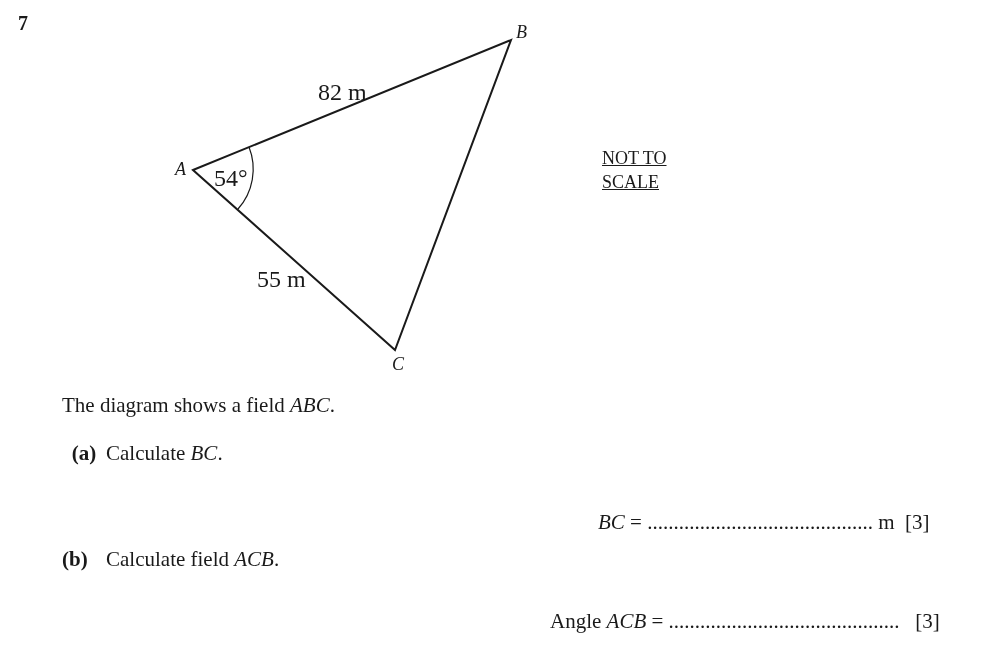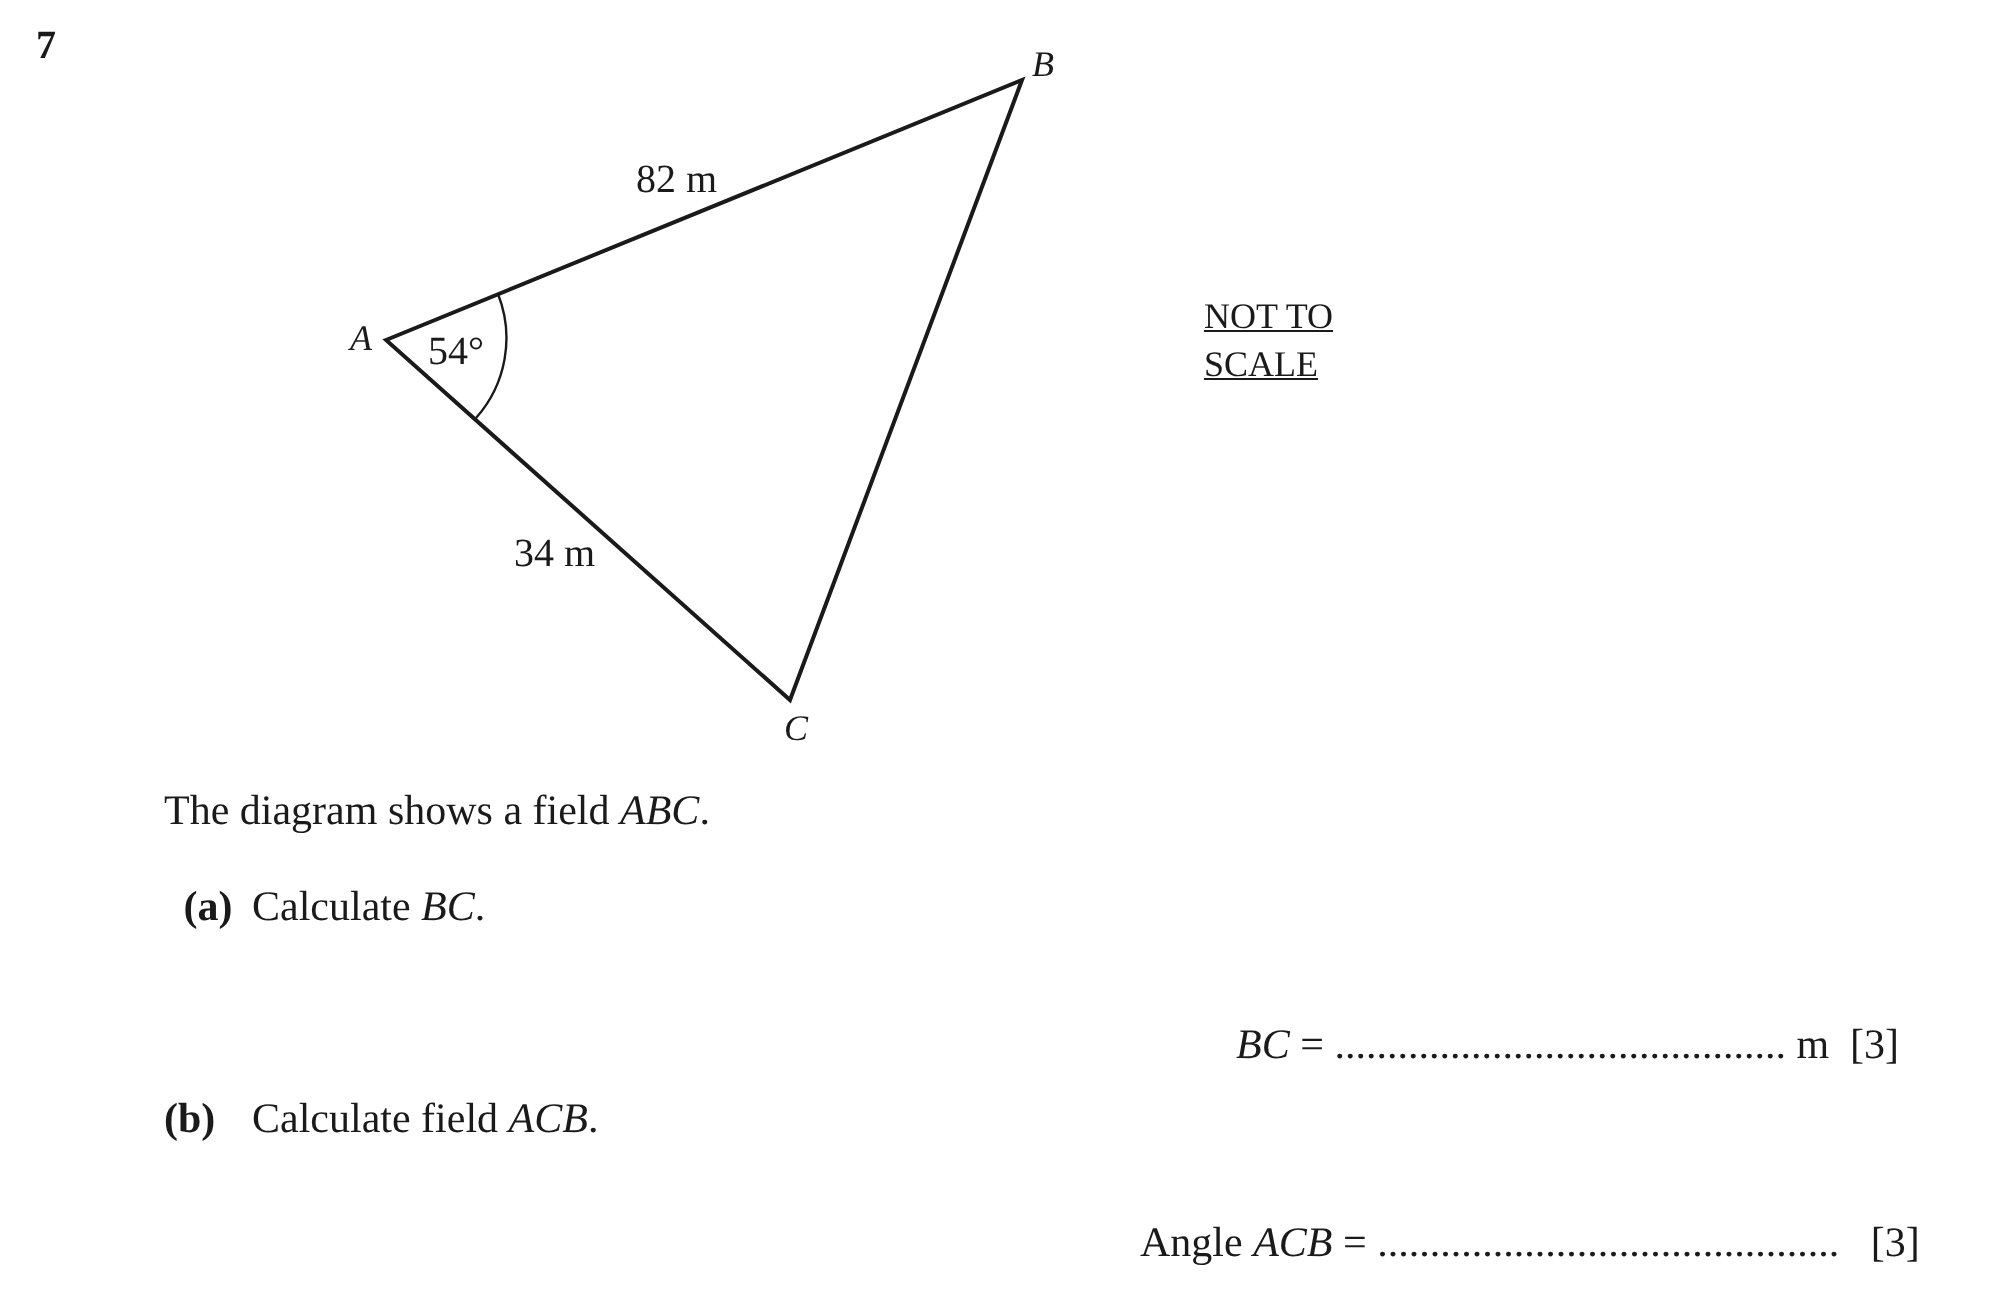--- a/index.html
+++ b/index.html
@@ -20,27 +20,27 @@
       left: 18px; top: 12px;
       font-size: 20px; font-weight: bold;
     }
     svg.diagram {
       position: absolute; left: 0; top: 0;
       width: 1001px; height: 646px;
     }
     .vlabel {
       font-style: italic; font-size: 18px;
     }
-    .mlabel { font-size: 20px; font-family: Liberation Serif, serif; }
+    .mlabel { font-size: 24px; font-family: Liberation Serif, serif; }
     .nts {
       left: 602px; top: 146px;
       font-size: 18px; line-height: 24px;
       white-space: normal; width: 100px; text-decoration: underline;
     }
-    .body-text { font-size: 21px; margin-left: 20px; }
+    .body-text { font-size: 21px; }
     .intro { left: 62px; top: 393px; }
     .part-a { left: 62px; top: 441px; text-align: center; }
     .part-b { left: 62px; top: 547px; }
     .part-letter { font-weight: bold; display: inline-block; width: 44px; }
     .ital { font-style: italic; }
     .ans-a { left: 598px; top: 510px; }
     .ans-b { left: 550px; top: 609px; }
     .dots { letter-spacing: 0px; }
     .marks { }
   </style>
@@ -52,21 +52,21 @@
 <svg class="diagram" viewBox="0 0 1001 646">
   <polygon points="193,170 511,40 395,350" fill="none" stroke="#1a1a1a" stroke-width="2" stroke-linejoin="miter"></polygon>
   <path d="M 249,147 A 60 60 0 0 1 238,209" fill="none" stroke="#1a1a1a" stroke-width="1.2"></path>
 </svg>
 
 <span class="abs vlabel" style="left:175px; top:159px;">A</span>
 <span class="abs vlabel" style="left:516px; top:22px;">B</span>
 <span class="abs vlabel" style="left:392px; top:354px;">C</span>
 
 <span class="abs mlabel" style="left:318px; top:79px;">82 m</span>
-<span class="abs mlabel" style="left:257px; top:266px;">34 m</span>
+<span class="abs mlabel" style="left:257px; top:266px;">55 m</span>
 <span class="abs mlabel" style="left:214px; top:165px;">54°</span>
 
 <div class="abs nts">
   <div>NOT TO</div>
   <div>SCALE</div>
 </div>
 
 <div class="abs body-text intro">
   <span>The diagram shows a field </span><span class="ital">ABC</span><span>.</span>
 </div>

